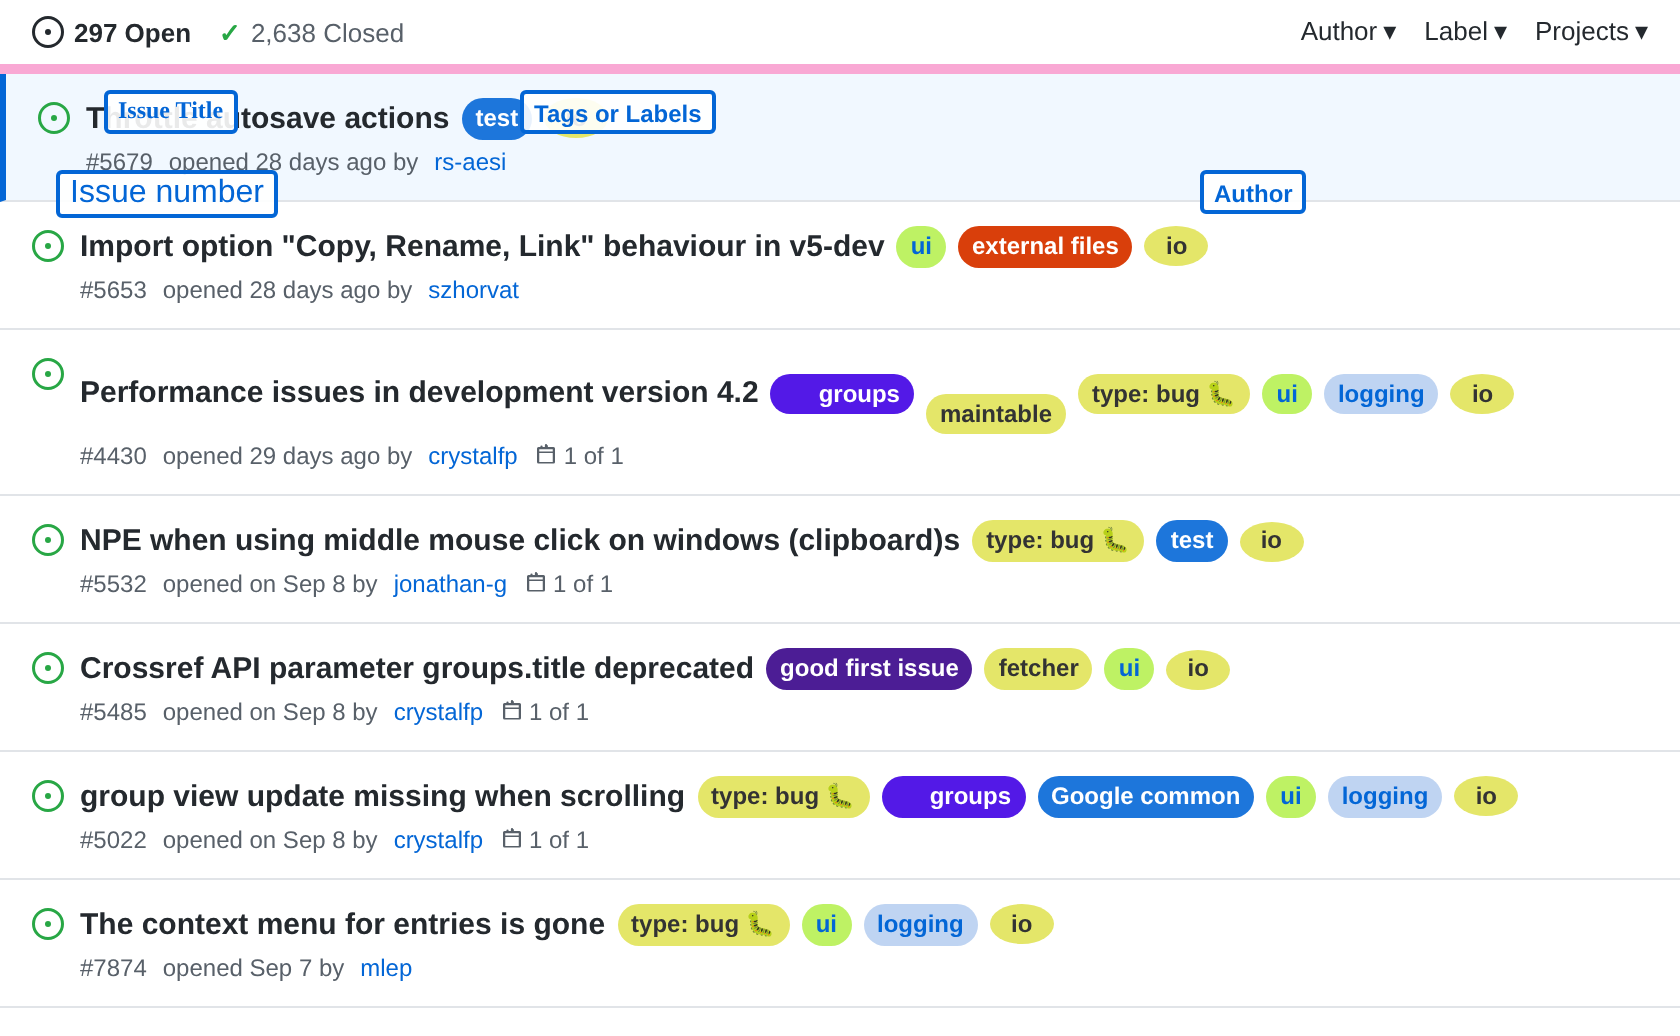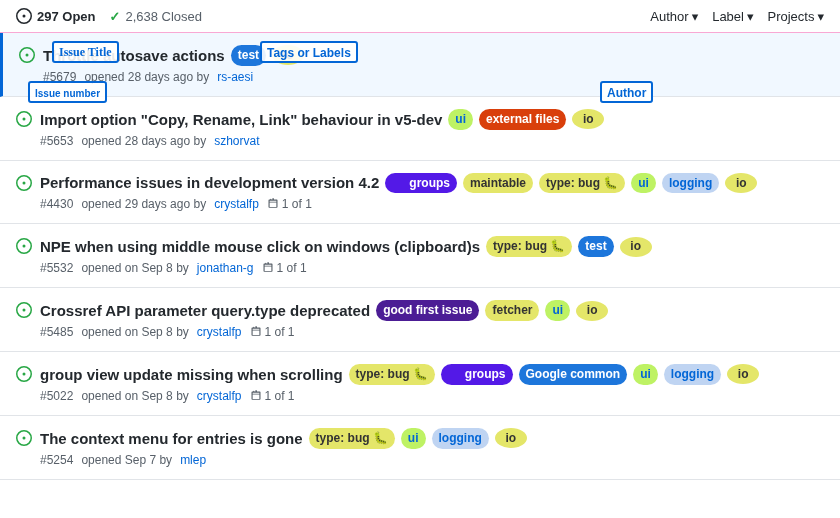--- a/index.html
+++ b/index.html
@@ -75,21 +75,21 @@
       font-weight: 600;
       white-space: nowrap;
       line-height: 1.4;
     }
 
     .label-test { background: #1d76db; color: #fff; }
     .label-io { background: #e4e669; color: #333; border-radius: 50%; width: 32px; height: 20px; justify-content: center; padding: 0; }
     .label-ui { background: #bef264; color: #0366d6; }
     .label-external-files { background: #d93f0b; color: #fff; }
     .label-groups { background: #5319e7; color: #fff; padding-left: 24px; }
-    .label-maintable { background: #e4e669; color: #333; }
+    .label-maintable { background: #e4e669; color: #333; margin-top: 20px; }
     .label-type-bug { background: #e4e669; color: #333; }
     .label-type-performance { background: #0075ca; color: #fff; }
     .label-logging { background: #bfd4f2; color: #0366d6; }
     .label-good-first-issue { background: #4c1d95; color: #fff; }
     .label-fetcher { background: #e4e669; color: #333; }
     .label-google-common { background: #1d76db; color: #fff; }
 
     .milestone-info {
       display: inline-flex;
       align-items: center;
@@ -153,21 +153,21 @@
     .page-container {
       width: 840px;
       background: #fff;
     }
   </style>
 </head>
 <body>
 
 <div class="page-container">
 
-  <div class="top-controls" style="padding: 8px 16px; display:flex; align-items:center; border-bottom: 1px solid #f9a8d4;">
+  <div class="top-controls" style="padding: 8px 16px; display:flex; align-items:flex-start; border-bottom: 5px solid #f9a8d4;">
     <div class="counts-section">
 
       <div class="open-label">
         <svg viewBox="0 0 16 16" width="16" height="16" fill="#24292e">
           <path d="M8 9.5a1.5 1.5 0 100-3 1.5 1.5 0 000 3z"></path>
             <path fill-rule="evenodd" d="M8 0a8 8 0 100 16A8 8 0 008 0zM1.5 8a6.5 6.5 0 1113 0 6.5 6.5 0 01-13 0z"></path>
         </svg>
         <span>297 Open</span>
       </div>
 
@@ -202,21 +202,21 @@
     </div>
 
     <div style="position:absolute; top:8px; left:260px; z-index:10; pointer-events:none;">
       <div style="border: 2px solid #0366d6; border-radius:3px; padding: 1px 5px; display:inline-block; background: rgba(255,255,255,0.9);">
         <span style="font-size:12px; color:#0366d6; font-weight:600;">Tags or Labels</span>
       </div>
     </div>
 
     <div style="position:absolute; top:48px; left:28px; z-index:10; pointer-events:none;">
       <div style="border: 2px solid #0366d6; border-radius:3px; padding: 1px 5px; display:inline-block; background: rgba(255,255,255,0.9);">
-        <span style="font-size:10px; color:#0366d6; font-weight:700;">Issue number</span>
+        <span style="font-size:16px; color:#0366d6; font-weight:400;">Issue number</span>
       </div>
     </div>
 
     <div style="position:absolute; top:48px; left:600px; z-index:10; pointer-events:none;">
       <div style="border: 2px solid #0366d6; border-radius:3px; padding: 1px 5px; display:inline-block; background: rgba(255,255,255,0.9);">
         <span style="font-size:12px; color:#0366d6; font-weight:600;">Author</span>
       </div>
     </div>
 
     <div class="issue-item highlighted" style="border-left: 3px solid #0366d6; position:relative;">
@@ -323,21 +323,21 @@
 
     <div class="issue-item">
       <div class="issue-icon">
         <svg viewBox="0 0 16 16" width="16" height="16" fill="#28a745">
             <path d="M8 9.5a1.5 1.5 0 100-3 1.5 1.5 0 000 3z"></path>
             <path fill-rule="evenodd" d="M8 0a8 8 0 100 16A8 8 0 008 0zM1.5 8a6.5 6.5 0 1113 0 6.5 6.5 0 01-13 0z"></path>
           </svg>
       </div>
       <div class="issue-content">
         <div class="issue-title-row">
-          <span class="issue-title">Crossref API parameter query.type deprecated</span>
+          <span class="issue-title">Crossref API parameter groups.title deprecated</span>
           <span class="label label-good-first-issue">good first issue</span>
           <span class="label label-fetcher">fetcher</span>
           <span class="label label-ui">ui</span>
           <span class="label label-io">io</span>
         </div>
         <div class="issue-meta">
           <span>#5485</span>
           <span>opened on Sep 8 by</span>
           <a>crystalfp</a>
           <span class="milestone-info">
@@ -390,21 +390,21 @@
       </div>
       <div class="issue-content">
         <div class="issue-title-row">
           <span class="issue-title">The context menu for entries is gone</span>
           <span class="label label-type-bug">type: bug 🐛</span>
           <span class="label label-ui">ui</span>
           <span class="label label-logging">logging</span>
           <span class="label label-io">io</span>
         </div>
         <div class="issue-meta">
-          <span>#5254</span>
+          <span>#7874</span>
           <span>opened Sep 7 by</span>
           <a>mlep</a>
         </div>
       </div>
     </div>
 
     <div class="issue-item">
       
       
     </div>

